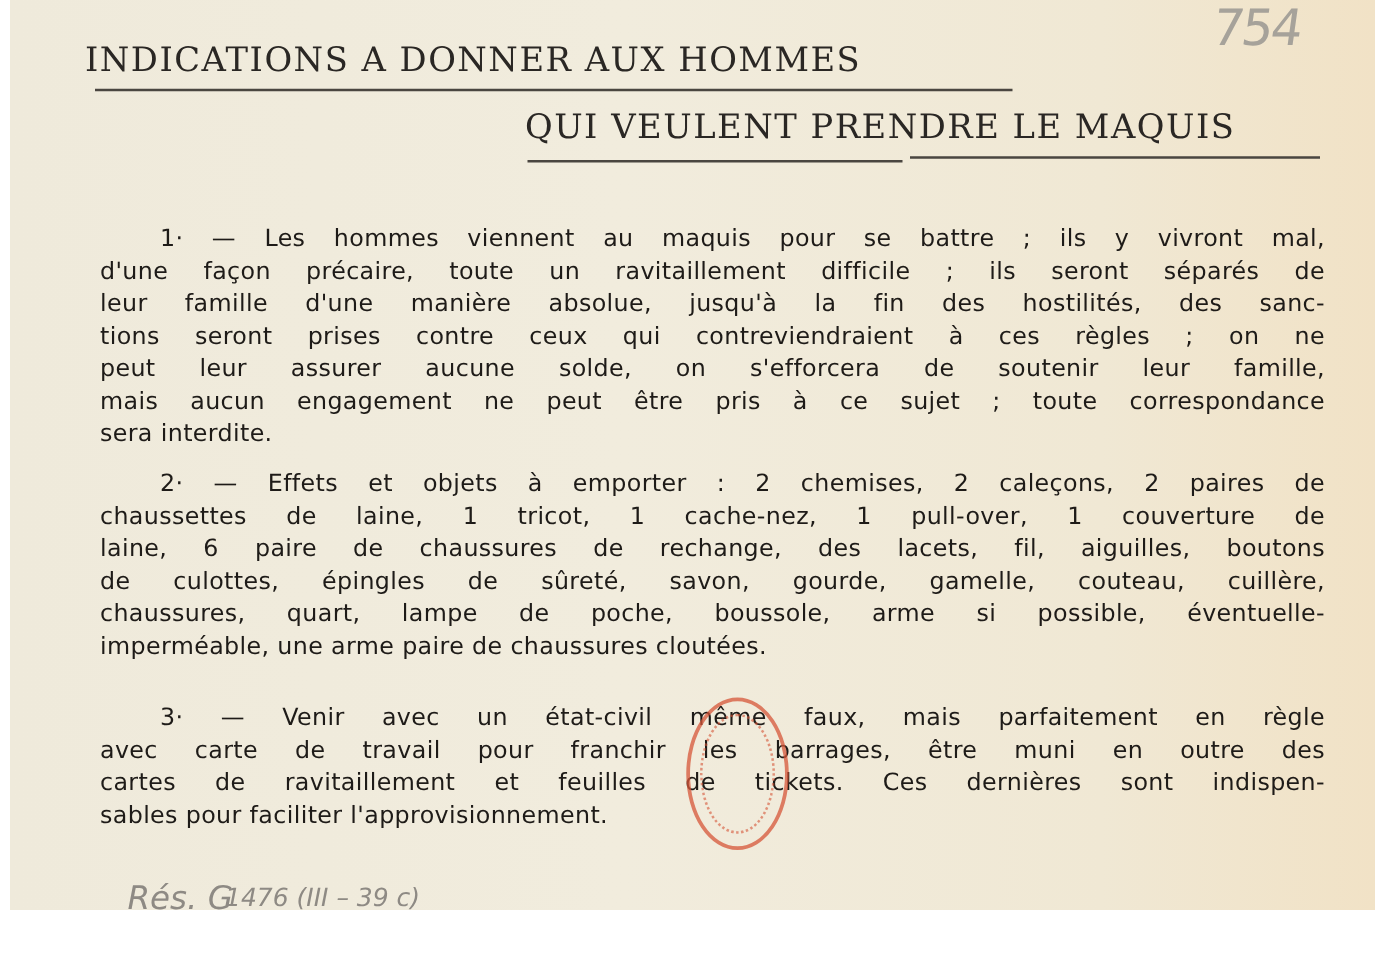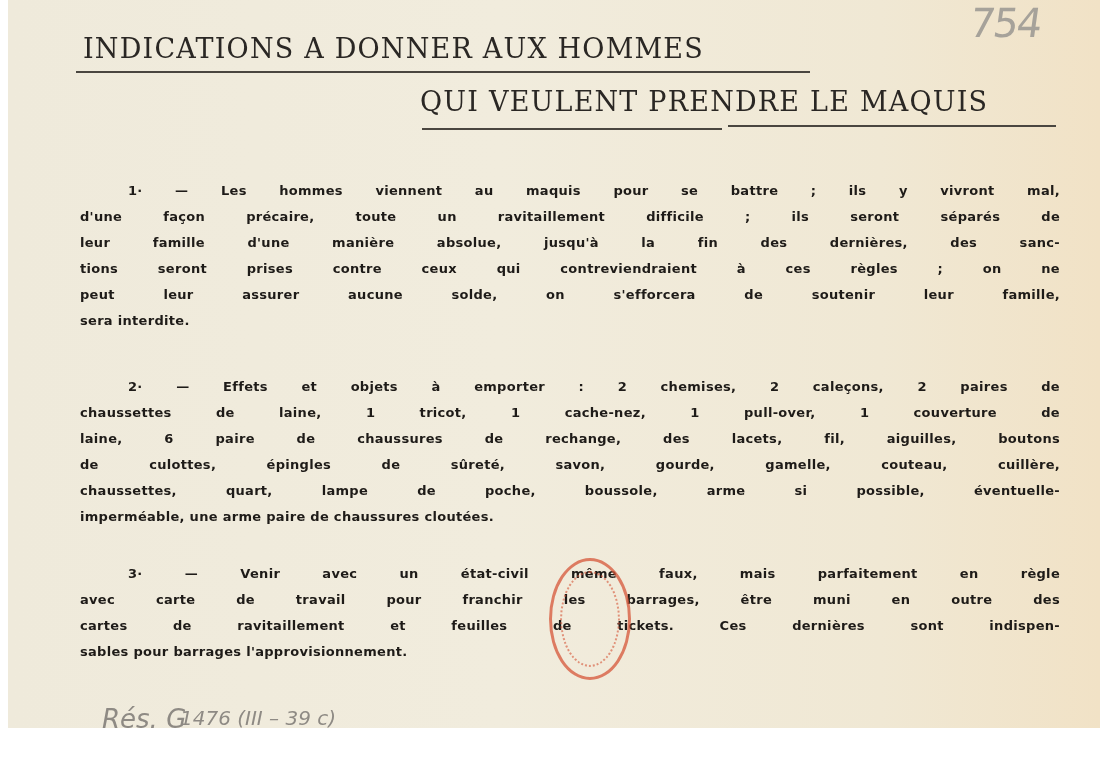--- a/index.html
+++ b/index.html
@@ -8,36 +8,36 @@
       position: relative; overflow: hidden;
     }
     .paper {
       position: absolute; left: 8px; top: 0; width: 1092px; height: 728px;
       background: linear-gradient(90deg, #efeadb 0%, #f1ecdd 45%, #f0e8d4 80%, #f1e2c6 100%);
     }
     .title-line {
       position: absolute; font-family: "DejaVu Serif", serif;
       font-size: 27px; letter-spacing: 1.2px; color: #2a2724; white-space: nowrap;
     }
-    .title1 { left: 75px; top: 33px; }
+    .title1 { left: 60px; top: 33px; }
     .title2 { left: 412px; top: 86px; }
     .rule {
       position: absolute; height: 2px; background: #4a4640;
     }
     .rule1 { left: 68px; top: 71px; width: 734px; }
     .rule2a { left: 414px; top: 128px; width: 300px; }
     .rule2b { left: 720px; top: 125px; width: 328px; }
     .pagenum {
       position: absolute; left: 962px; top: 0px; font-family: "DejaVu Sans", sans-serif;
       font-size: 40px; color: #a6a29a; transform: skewX(-8deg); letter-spacing: -2px;
     }
     .para {
       position: absolute; left: 72px; width: 980px;
-      font-family: "DejaVu Sans", sans-serif; font-weight: bold;
-      font-size: 13px; line-height: 26px; color: #1e1b18;
+      font-family: "DejaVu Sans", sans-serif; font-weight: normal;
+      font-size: 19px; line-height: 26px; color: #1e1b18;
       text-align: justify; text-align-last: left; letter-spacing: 0.3px;
     }
     .para .line { display: block; white-space: nowrap; text-align-last: justify; text-align: justify; }
     .para .line.last { text-align-last: left; }
     .para .indent { padding-left: 48px; }
     .p1 { top: 178px; }
     .p2 { top: 374px; }
     .p3 { top: 561px; }
     .stamp {
       position: absolute; left: 541px; top: 558px; width: 82px; height: 122px;
@@ -65,39 +65,40 @@
   <div class="title-line title1">INDICATIONS A DONNER AUX HOMMES</div>
   <div class="rule rule1"></div>
 
   <div class="title-line title2">QUI VEULENT PRENDRE LE MAQUIS</div>
   <div class="rule rule2a"></div>
   <div class="rule rule2b"></div>
 
   <div class="para p1">
     <span class="line indent">1· — Les hommes viennent au maquis pour se battre ; ils y vivront mal,</span>
     <span class="line">d'une façon précaire, toute un ravitaillement difficile ; ils seront séparés de</span>
-    <span class="line">leur famille d'une manière absolue, jusqu'à la fin des dernières, des sanc-</span>
+    <span class="line">leur famille d'une manière absolue, jusqu'à la fin des hostilités, des sanc-</span>
     <span class="line">tions seront prises contre ceux qui contreviendraient à ces règles ; on ne</span>
     <span class="line">peut leur assurer aucune solde, on s'efforcera de soutenir leur famille,</span>
+    <span class="line">mais aucun engagement ne peut être pris à ce sujet ; toute correspondance</span>
     <span class="line last">sera interdite.</span>
   </div>
 
   <div class="para p2">
     <span class="line indent">2· — Effets et objets à emporter : 2 chemises, 2 caleçons, 2 paires de</span>
     <span class="line">chaussettes de laine, 1 tricot, 1 cache-nez, 1 pull-over, 1 couverture de</span>
     <span class="line">laine, 6 paire de chaussures de rechange, des lacets, fil, aiguilles, boutons</span>
     <span class="line">de culottes, épingles de sûreté, savon, gourde, gamelle, couteau, cuillère,</span>
-    <span class="line">chaussettes, quart, lampe de poche, boussole, arme si possible, éventuelle-</span>
+    <span class="line">chaussures, quart, lampe de poche, boussole, arme si possible, éventuelle-</span>
     <span class="line last">imperméable, une arme paire de chaussures cloutées.</span>
   </div>
 
   <div class="para p3">
     <span class="line indent">3· — Venir avec un état-civil même faux, mais parfaitement en règle</span>
     <span class="line">avec carte de travail pour franchir les barrages, être muni en outre des</span>
     <span class="line">cartes de ravitaillement et feuilles de tickets. Ces dernières sont indispen-</span>
-    <span class="line last">sables pour barrages l'approvisionnement.</span>
+    <span class="line last">sables pour faciliter l'approvisionnement.</span>
   </div>
 
   <div class="stamp"></div>
 
   <div class="annot annot1">Rés. G</div>
   <div class="annot annot2">1476 (III – 39 c)</div>
 </div>
 
 </body></html>

